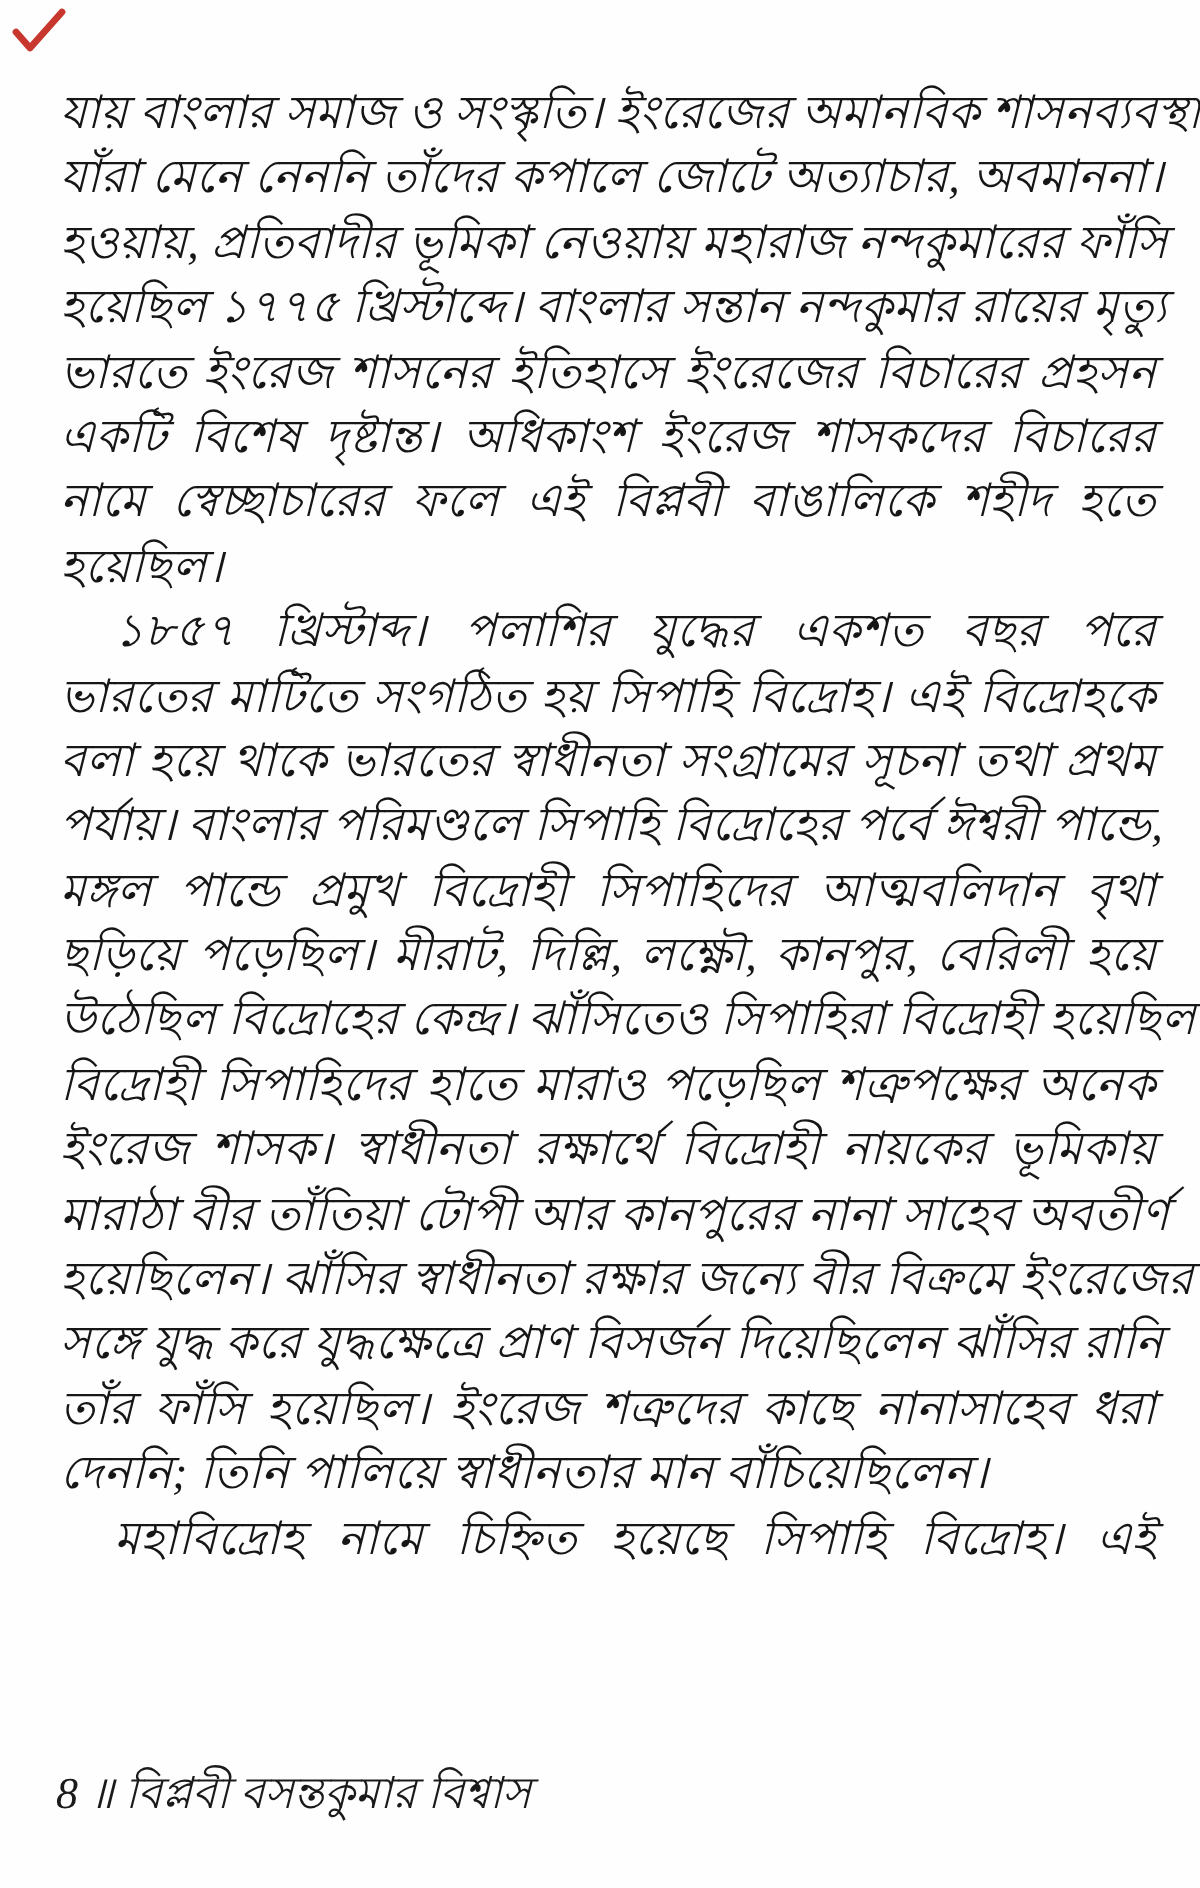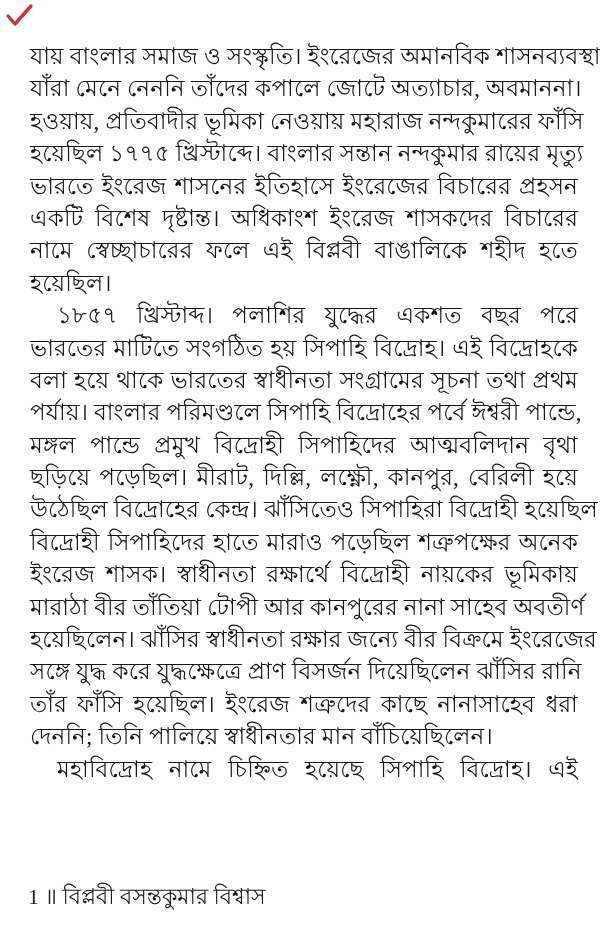--- a/index.html
+++ b/index.html
@@ -9,20 +9,21 @@
   }
   .page {
     position: relative;
     width: 600px;
     height: 944px;
     margin: 0 auto;
     background: #fefefe;
     overflow: hidden;
     font-family: "Liberation Serif", "DejaVu Serif", serif;
     color: #161616;
+    font-style: italic;
   }
   .check-mark {
     position: absolute;
     top: 3px;
     left: 5px;
     width: 30px;
     height: 26px;
   }
   .textblock {
     position: absolute;
@@ -87,15 +88,15 @@
     <div class="line">ইংরেজ শাসক। স্বাধীনতা রক্ষার্থে বিদ্রোহী নায়কের ভূমিকায়</div>
     <div class="line">মারাঠা বীর তাঁতিয়া টোপী আর কানপুরের নানা সাহেব অবতীর্ণ</div>
     <div class="line">হয়েছিলেন। ঝাঁসির স্বাধীনতা রক্ষার জন্যে বীর বিক্রমে ইংরেজের</div>
     <div class="line">সঙ্গে যুদ্ধ করে যুদ্ধক্ষেত্রে প্রাণ বিসর্জন দিয়েছিলেন ঝাঁসির রানি</div>
     <div class="line">তাঁর ফাঁসি হয়েছিল। ইংরেজ শত্রুদের কাছে নানাসাহেব ধরা</div>
     <div class="line end">দেননি; তিনি পালিয়ে স্বাধীনতার মান বাঁচিয়েছিলেন।</div>
 
     <div class="line indent">মহাবিদ্রোহ নামে চিহ্নিত হয়েছে সিপাহি বিদ্রোহ। এই</div>
   </div>
 
-  <div class="footer">1 ॥ বিপ্লবী বসন্তকুমার বিশ্বাস</div>
+  <div class="footer">8 ॥ বিপ্লবী বসন্তকুমার বিশ্বাস</div>
 
 </div>
 
 </body></html>

